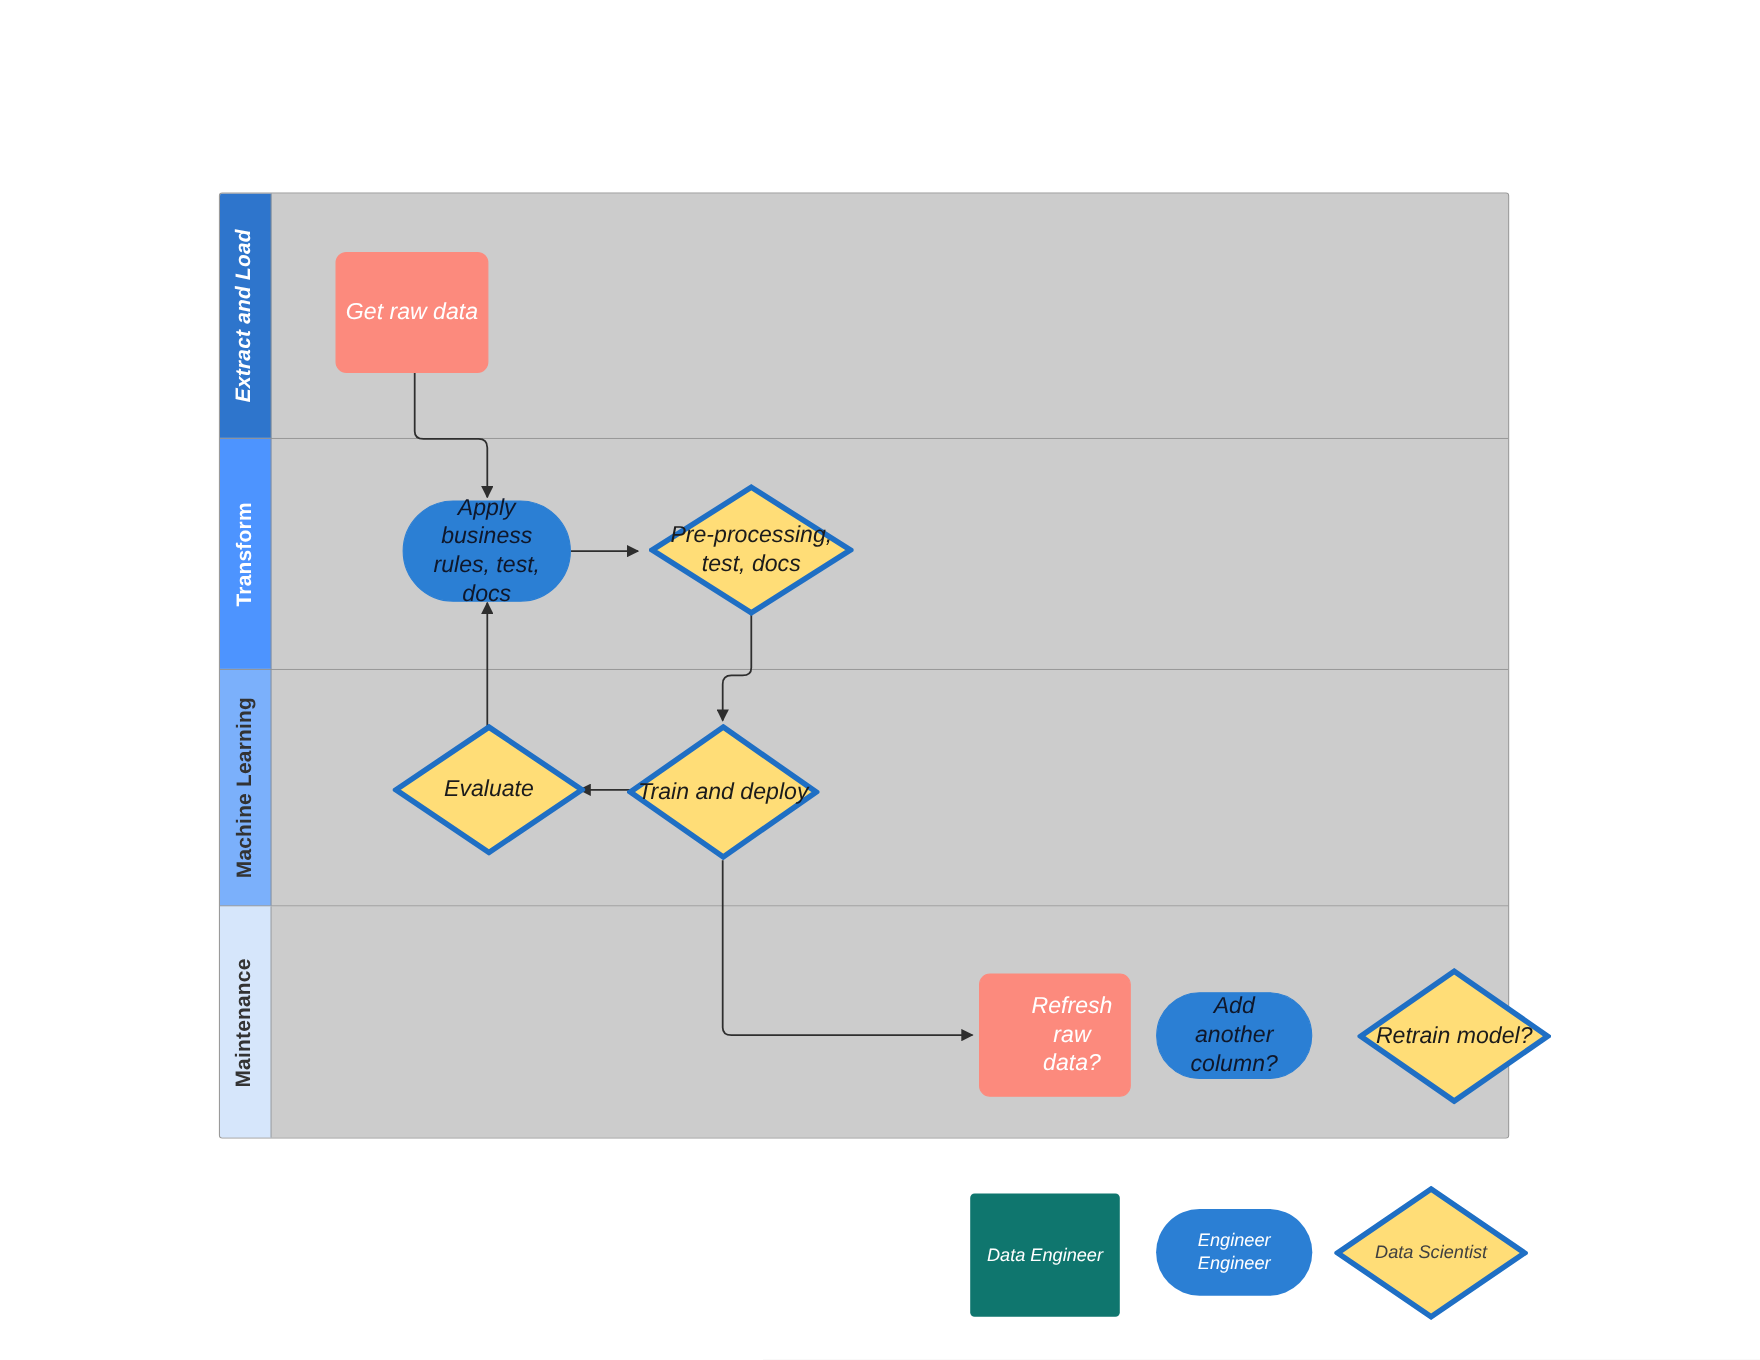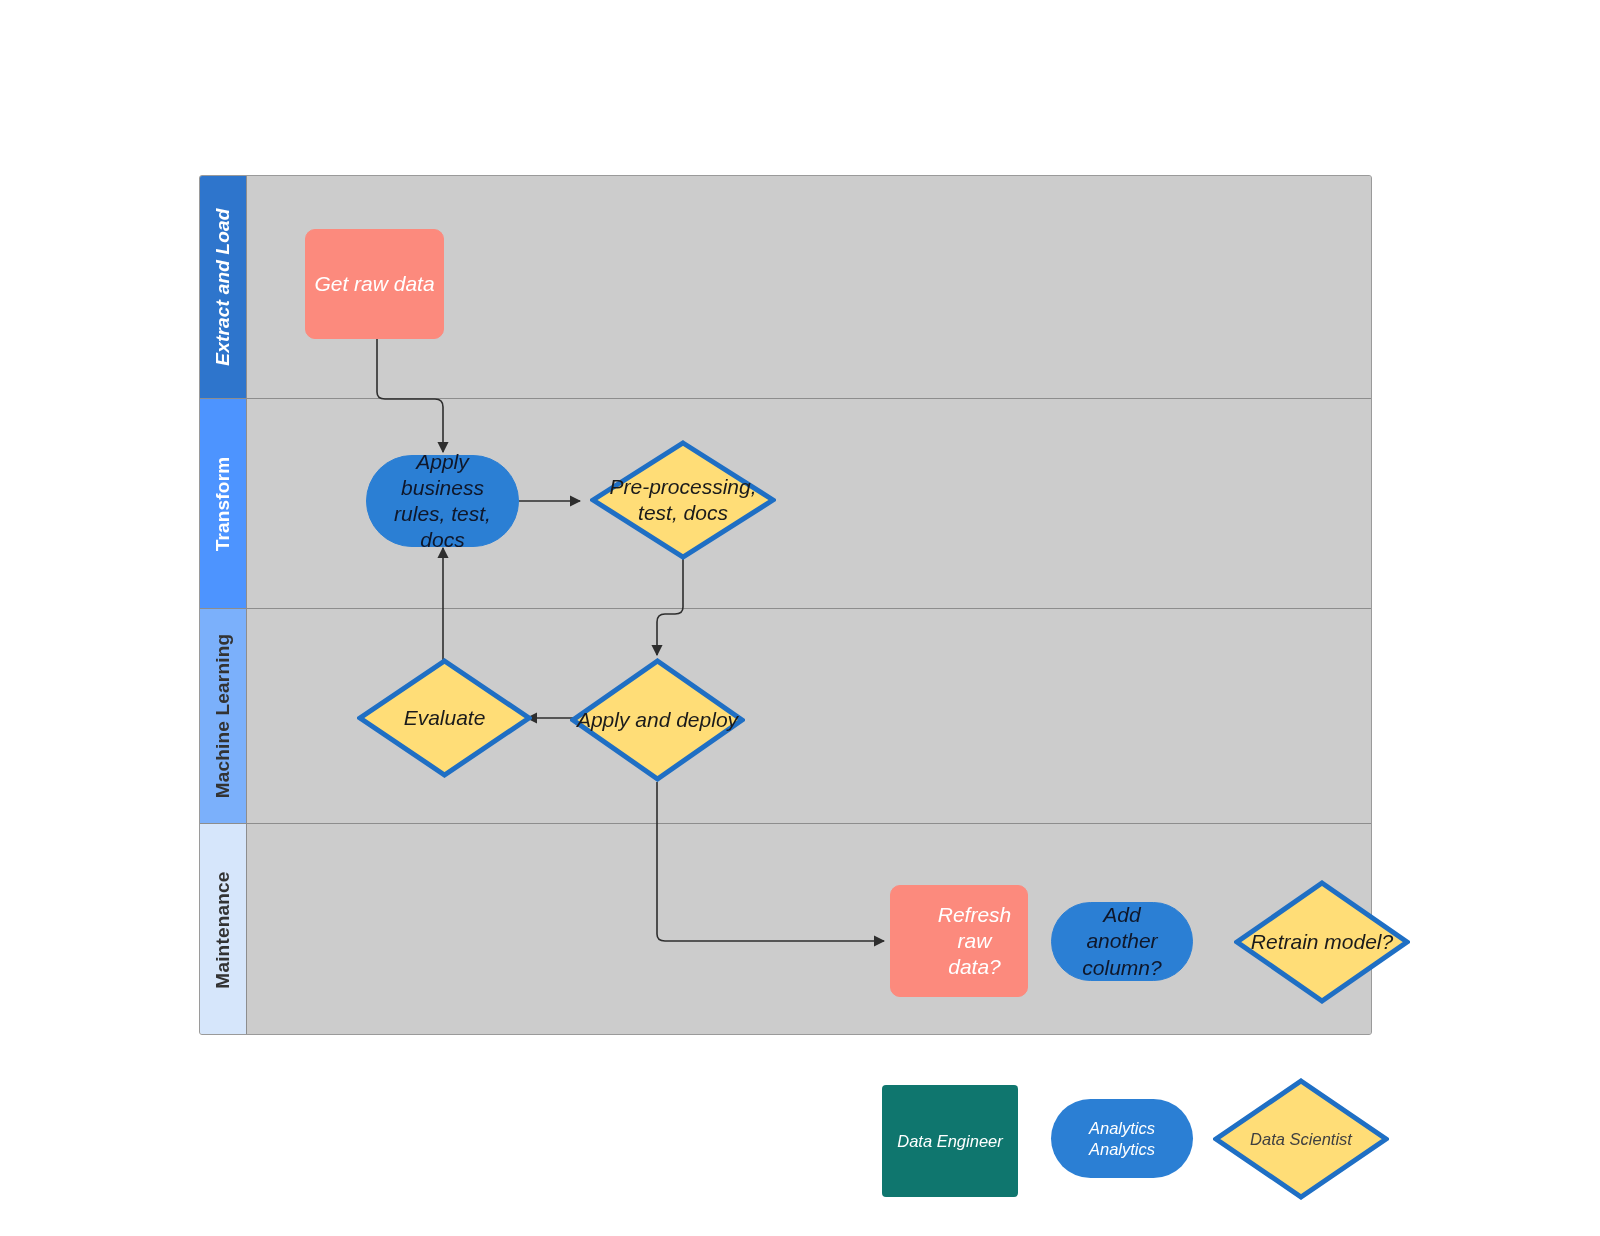--- a/index.html
+++ b/index.html
@@ -205,21 +205,21 @@
     <svg class="diamond-svg" viewBox="0 0 186 120" preserveAspectRatio="none">
       <polygon points="93,3 183,60 93,117 3,60" fill="#ffdd77" stroke="#1f6fc4" stroke-width="5"></polygon>
     </svg>
     <span class="diamond-text">Pre-processing, test, docs</span>
   </div>
 
   <div class="node decision" style="left:570px;top:658px;width:175px;height:124px;">
     <svg class="diamond-svg" viewBox="0 0 175 124" preserveAspectRatio="none">
       <polygon points="87.5,3 172,62 87.5,121 3,62" fill="#ffdd77" stroke="#1f6fc4" stroke-width="5"></polygon>
     </svg>
-    <span class="diamond-text">Apply and deploy</span>
+    <span class="diamond-text">Train and deploy</span>
   </div>
 
   <div class="node process" style="left:890px;top:885px;width:138px;height:112px;padding-left:31px;">
     <span style="padding:0 14px;">Refresh raw data?</span>
   </div>
 
   <div class="node rounded" style="left:1051px;top:902px;width:142px;height:79px;">
     <span style="padding:0 16px;">Add another column?</span>
   </div>
 
@@ -230,21 +230,21 @@
     <span class="diamond-text">Retrain model?</span>
   </div>
 
   <div>
 
     <div class="legend-item" style="left:882px;top:1085px;width:136px;height:112px;background:#0f766e;border-radius:4px;color:#ffffff;text-align:right;">
       <span>Data Engineer</span>
     </div>
 
     <div class="legend-item" style="left:1051px;top:1099px;width:142px;height:79px;background:#2b7fd4;border-radius:999px;color:#ffffff;">
-      <span style="padding:0 22px;">Analytics Analytics</span>
+      <span style="padding:0 22px;">Engineer Engineer</span>
     </div>
 
     <div class="legend-item" style="left:1213px;top:1078px;width:176px;height:122px;color:#404040;">
       <svg class="diamond-svg" viewBox="0 0 176 122" preserveAspectRatio="none">
         <polygon points="88,3 173,61 88,119 3,61" fill="#ffdd77" stroke="#1f6fc4" stroke-width="5"></polygon>
       </svg>
       <span class="diamond-text">Data Scientist</span>
     </div>
 
   </div>

